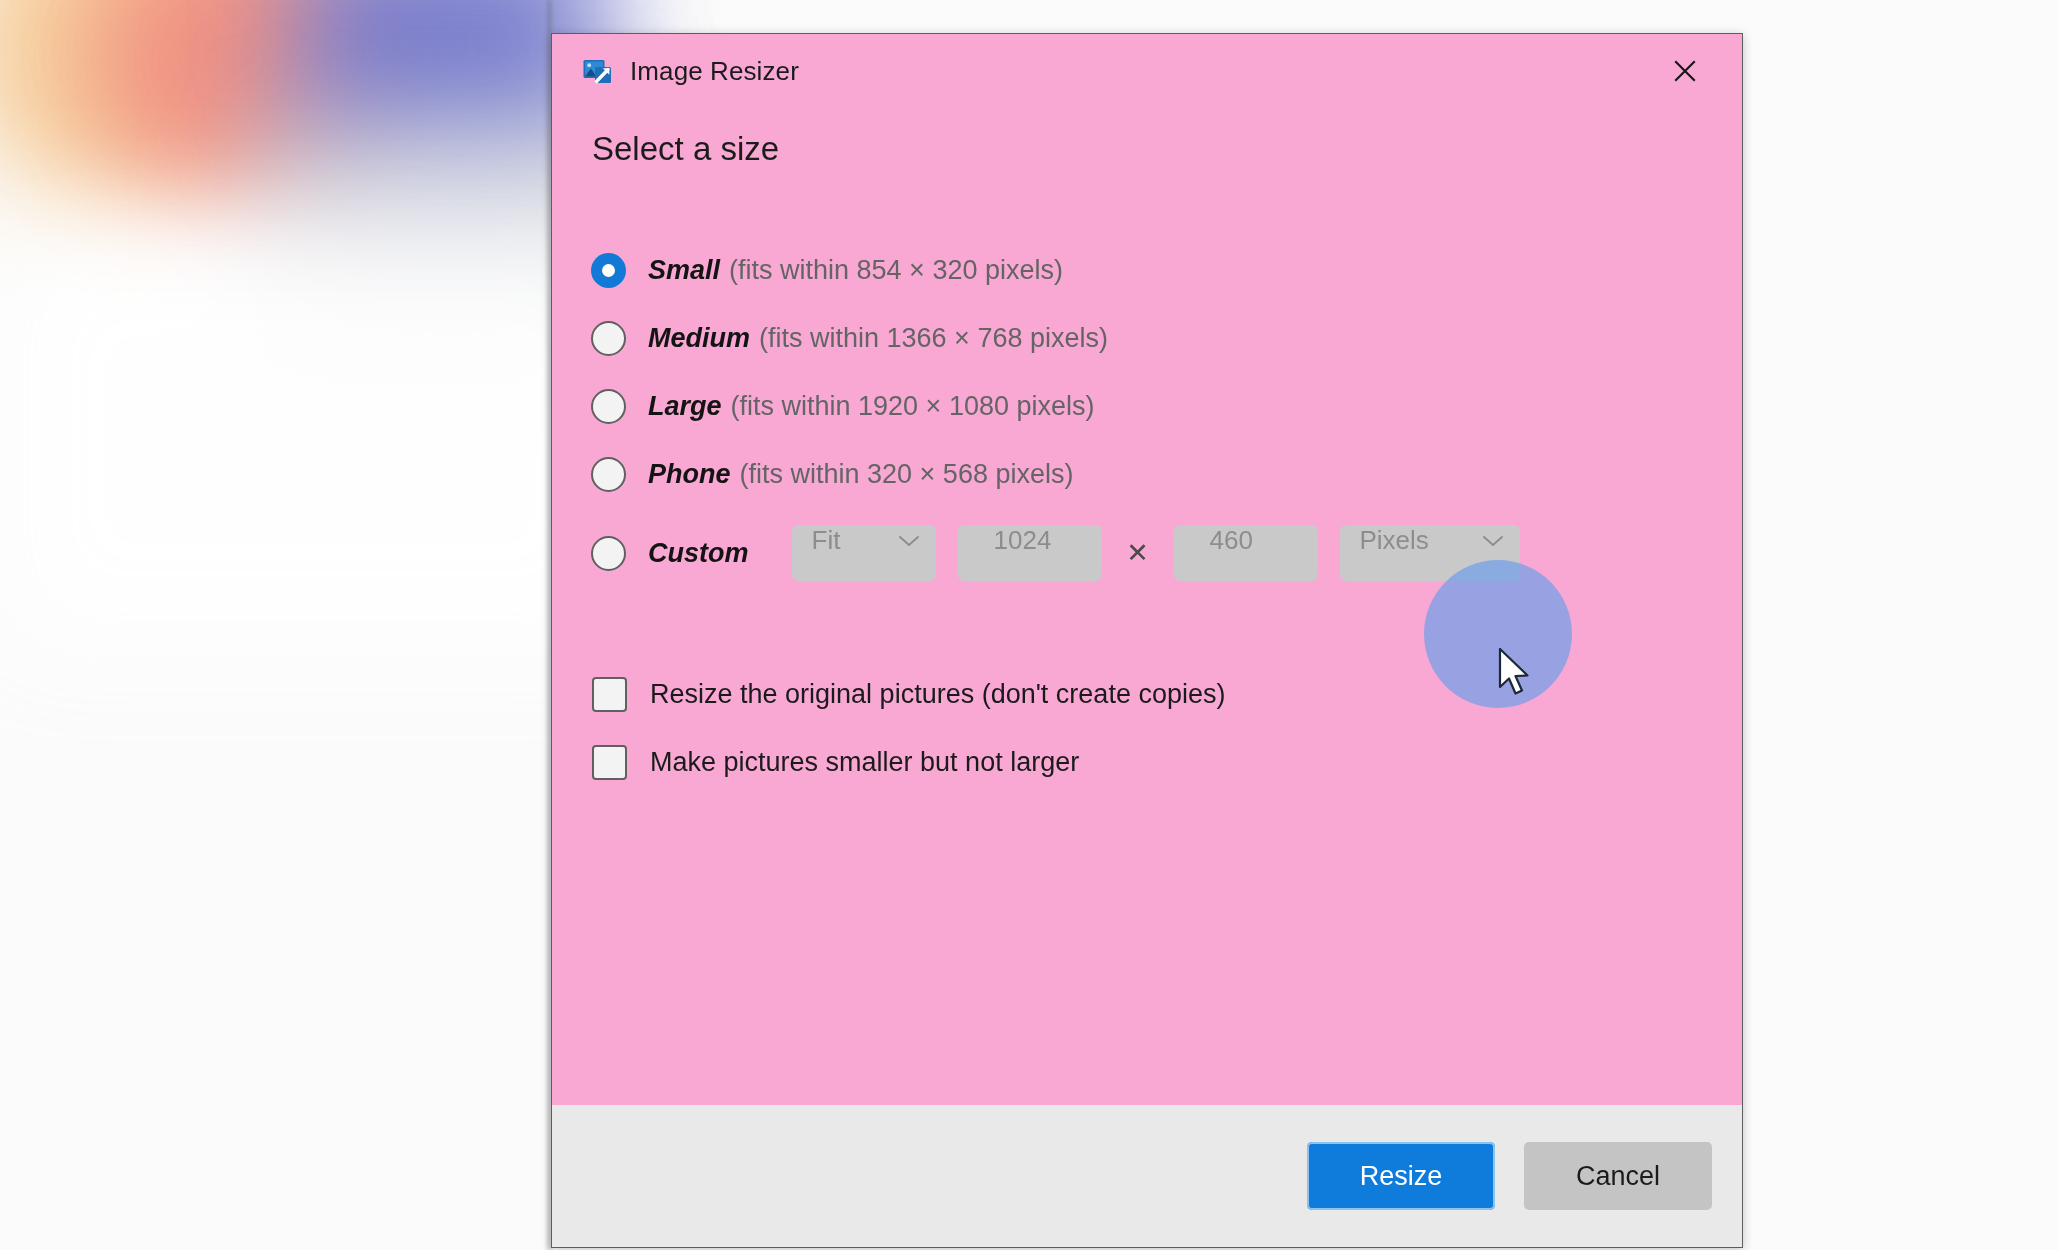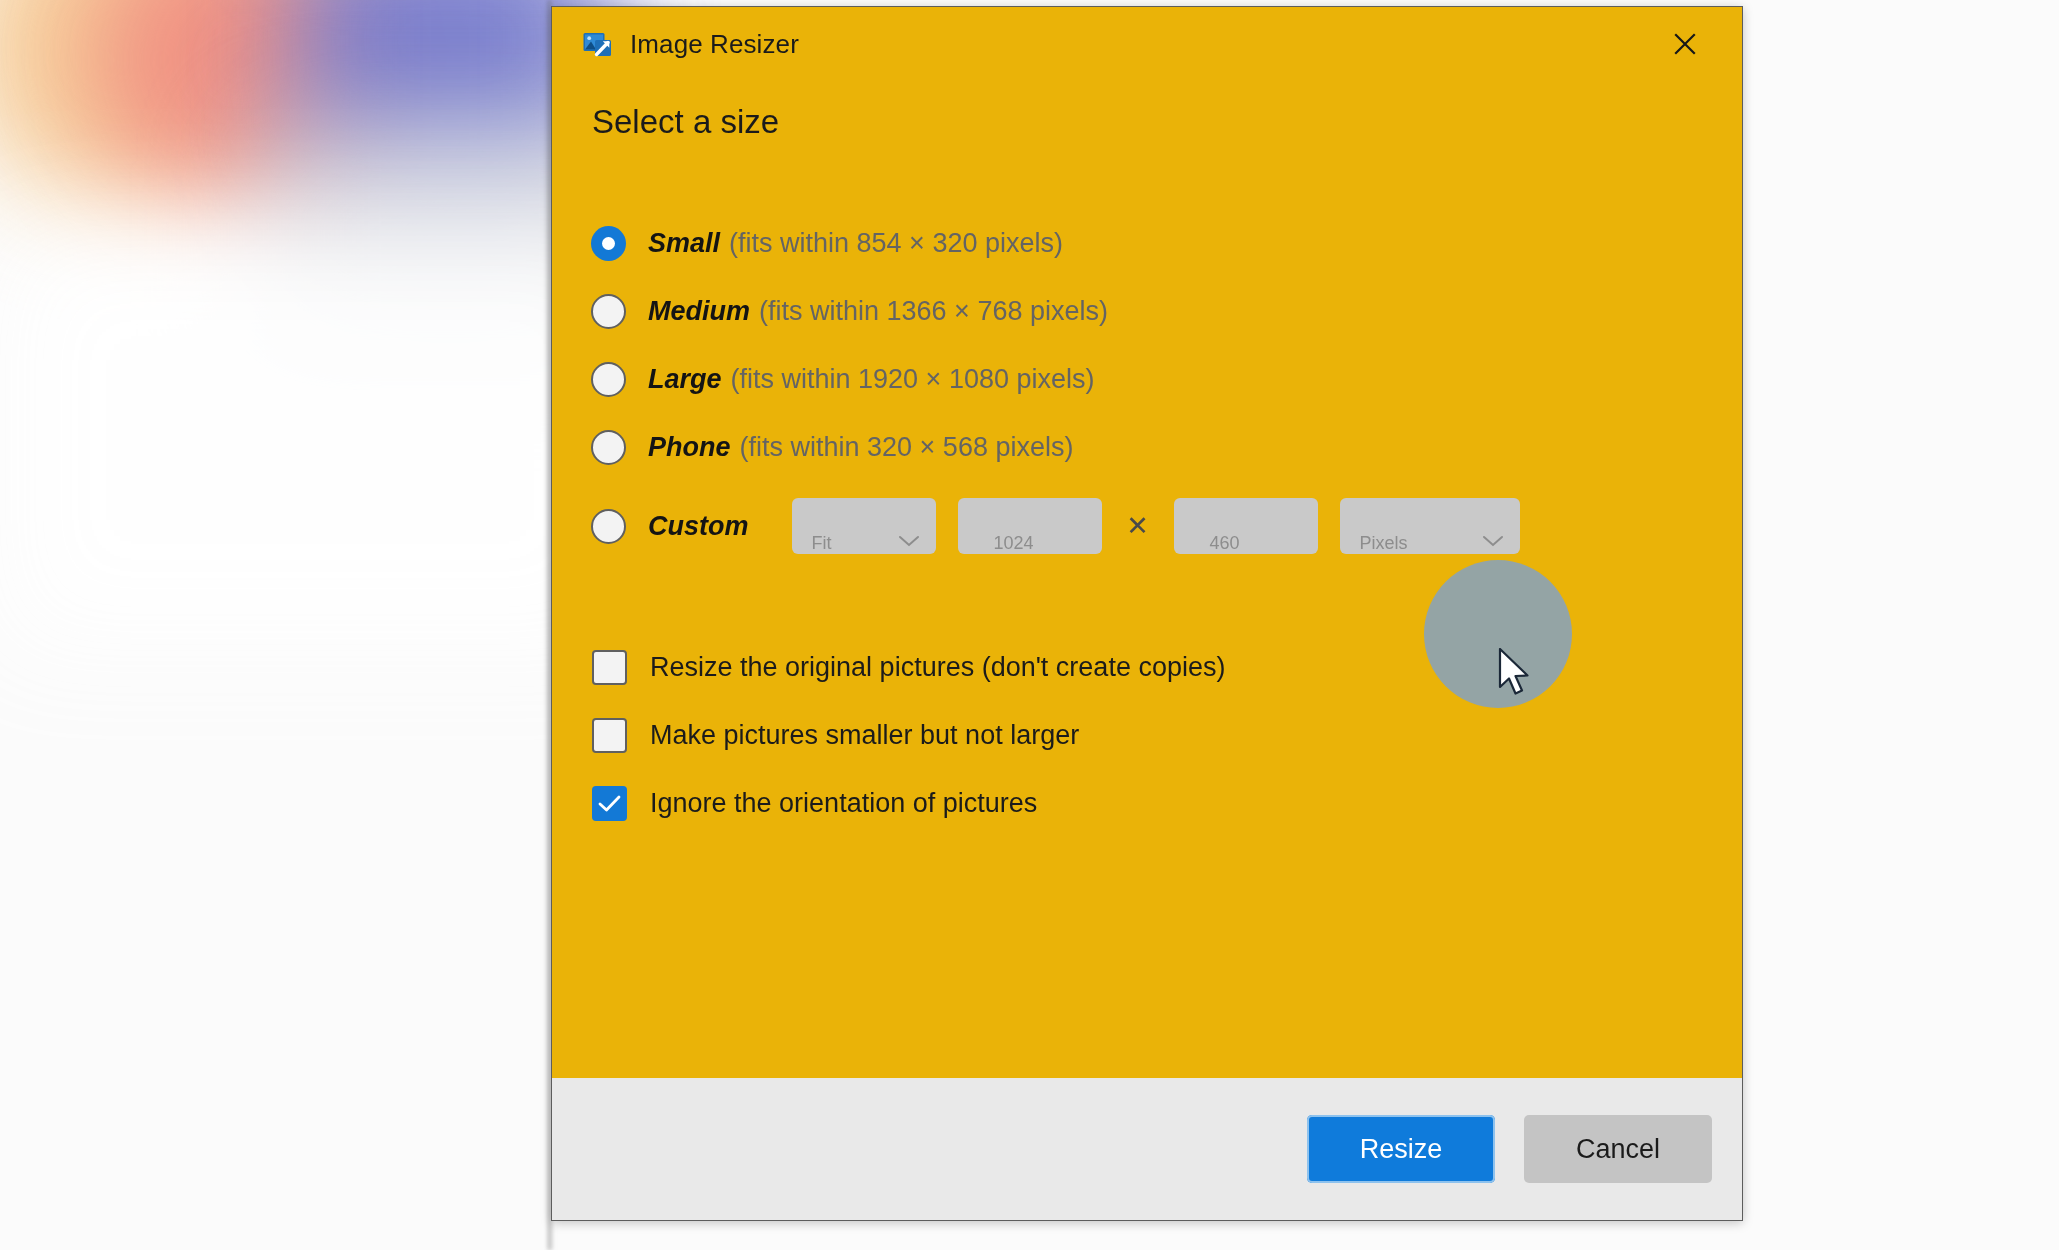--- a/index.html
+++ b/index.html
@@ -68,24 +68,24 @@
     left: 548px; top: 0;
     width: 5px; height: 1250px;
     background: linear-gradient(to right, rgba(80,80,80,.55), rgba(190,190,190,.15));
     filter: blur(2px);
   }
 
   
   #dialog {
     position: absolute;
     left: 551px;
-    top: 6px;
+    top: 33px;
     width: 1192px;
     height: 1215px;
-    background: #eab308;
+    background: #f9a8d4;
     border: 1px solid #5d5d5d;
     box-shadow: 0 2px 10px rgba(0,0,0,.22);
     box-sizing: border-box;
     display: flex;
     flex-direction: column;
   }
 
   
   .titlebar {
     height: 74px;
@@ -177,24 +177,24 @@
     white-space: nowrap;
   }
 
   
   .custom-row { height: 82px; margin-top: 4px; }
   .ctl {
     background: #c9c9c9;
     border-radius: 6px;
     height: 56px;
     display: flex;
-    align-items: flex-end;
+    align-items: flex-start;
     box-sizing: border-box;
     color: #8d8d8d;
-    font-size: 18px;
+    font-size: 26px;
   }
   .ctl-fit {
     width: 144px;
     padding: 0 14px 0 20px;
     justify-content: space-between;
     margin-left: 34px;
   }
   .ctl-num {
     width: 144px;
     padding-left: 36px;
@@ -399,28 +399,20 @@
       <div class="check-row">
         <span class="checkbox"></span>
         <span class="check-label">Resize the original pictures (don't create copies)</span>
       </div>
 
       <div class="check-row">
         <span class="checkbox"></span>
         <span class="check-label">Make pictures smaller but not larger</span>
       </div>
 
-      <div class="check-row">
-        <span class="checkbox checked">
-          <svg width="25" height="19" viewBox="0 0 25 19" xmlns="http://www.w3.org/2000/svg">
-            <path d="M3 10 L9.5 16 L22 3" stroke="#ffffff" stroke-width="2.8" fill="none" stroke-linecap="round" stroke-linejoin="round"></path>
-          </svg>
-        </span>
-        <span class="check-label">Ignore the orientation of pictures</span>
-      </div>
     </div>
 
   </div>
 
   <div class="dlg-footer">
     <button class="btn btn-primary">Resize</button>
     <button class="btn btn-secondary">Cancel</button>
   </div>
 
 </div>

